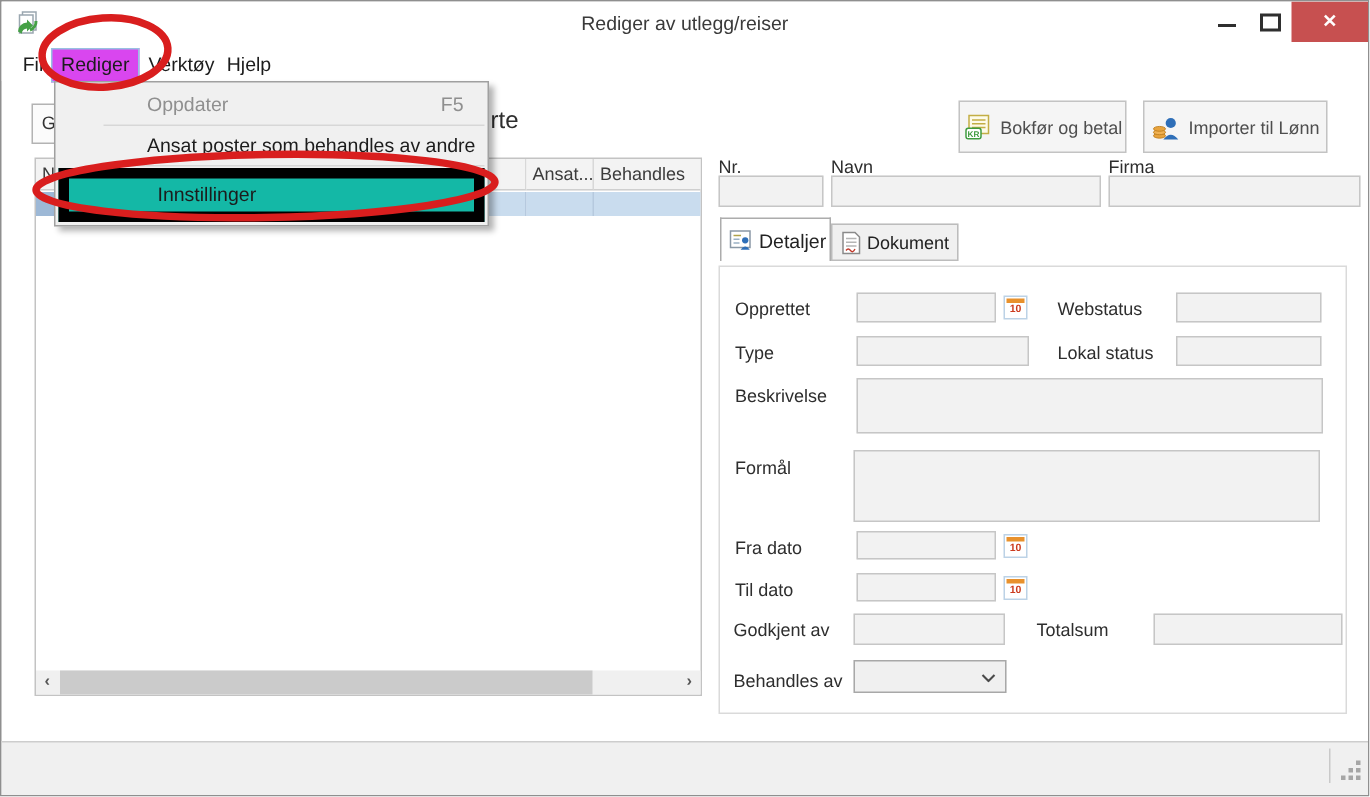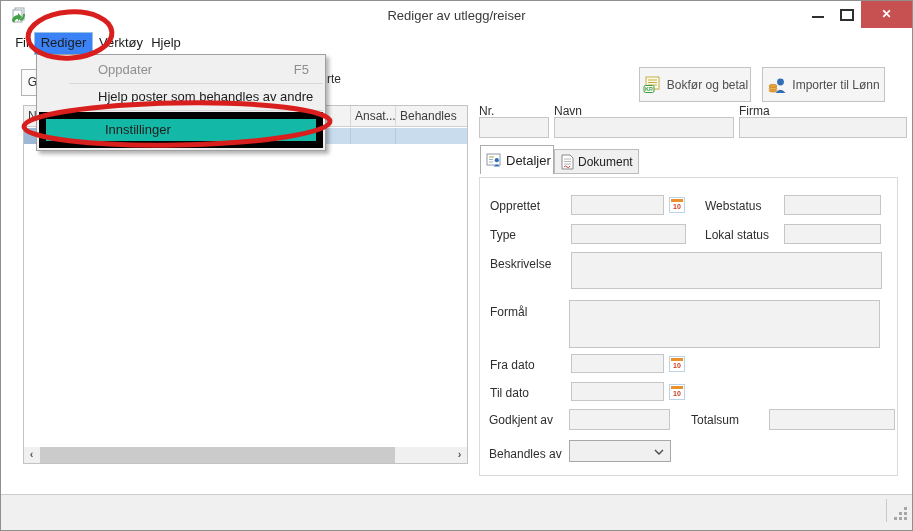--- a/index.html
+++ b/index.html
@@ -12,26 +12,26 @@
   .titlebar{position:absolute;left:0;top:0;width:911px;height:30px;background:#fff;}
   .title{position:absolute;left:0;top:7px;width:911px;text-align:center;font-size:13px;color:#3a3a3a;}
   .min-glyph{position:absolute;left:811px;top:15px;width:12px;height:2px;background:#2f2f2f;}
   .max-glyph{position:absolute;left:839px;top:8px;width:10px;height:8px;border:2px solid #2f2f2f;}
   .close-btn{position:absolute;left:860px;top:0px;width:51px;height:27px;background:#c75050;
              color:#fff;font-size:12px;font-weight:bold;text-align:center;line-height:27px;}
 
   
   .menubar{position:absolute;left:0;top:30px;width:911px;height:23px;background:#fff;font-size:13px;color:#1c1c1c;}
   .mitem{position:absolute;top:1px;height:21px;line-height:21px;text-align:center;}
-  .mitem.hl{background:#3b82f6;border:1px solid #98c0e2;line-height:19px;}
+  .mitem.hl{background:#d946ef;border:1px solid #98c0e2;line-height:19px;}
 
   
   .gbox{position:absolute;left:20px;top:68px;width:21px;height:25px;border:1px solid #b3b3b3;
         background:#fbfbfb;font-size:12px;color:#333;text-align:center;line-height:25px;z-index:1;}
-  .rte{position:absolute;left:326px;top:71px;font-size:12px;color:#2e2e2e;z-index:1;}
+  .rte{position:absolute;left:326px;top:71px;font-size:16px;color:#2e2e2e;z-index:1;}
 
   
   .abtn{position:absolute;top:66px;height:33px;background:#f5f5f5;border:1px solid #c3c3c3;
         display:flex;align-items:center;justify-content:center;gap:5px;font-size:12px;color:#4e4e4e;}
 
   
   .grid{position:absolute;left:22px;top:104px;width:443px;height:357px;border:1px solid #c3c3c3;background:#fff;}
   .ghead{position:absolute;top:0;height:21px;background:#f3f3f3;border-right:1px solid #d8d8d8;
          border-bottom:1px solid #cfcfcf;font-size:12px;color:#3c3c3c;line-height:21px;
          padding-left:4px;box-sizing:border-box;overflow:hidden;}
@@ -244,21 +244,21 @@
     </svg>
   </div>
 
   <div class="dropdown">
     <div class="ditem disabled">
       <span>Oppdater</span>
       <span class="shortcut">F5</span>
     </div>
     <div class="dsep"></div>
     <div class="ditem">
-      <span>Hjelp poster som behandles av andre</span>
+      <span>Ansat poster som behandles av andre</span>
     </div>
     <div class="dsep"></div>
     <div class="ditem hl">
       <span>Innstillinger</span>
     </div>
   </div>
 
   <svg class="annotations" width="911" height="529" viewBox="0 0 911 529">
     <ellipse cx="69" cy="34" rx="42" ry="23" fill="none" stroke="#d91e1e" stroke-width="5" transform="rotate(-4 69 34)"></ellipse>
     <ellipse cx="176" cy="123" rx="153" ry="21" fill="none" stroke="#d91e1e" stroke-width="5" transform="rotate(-1 176 123)"></ellipse>

